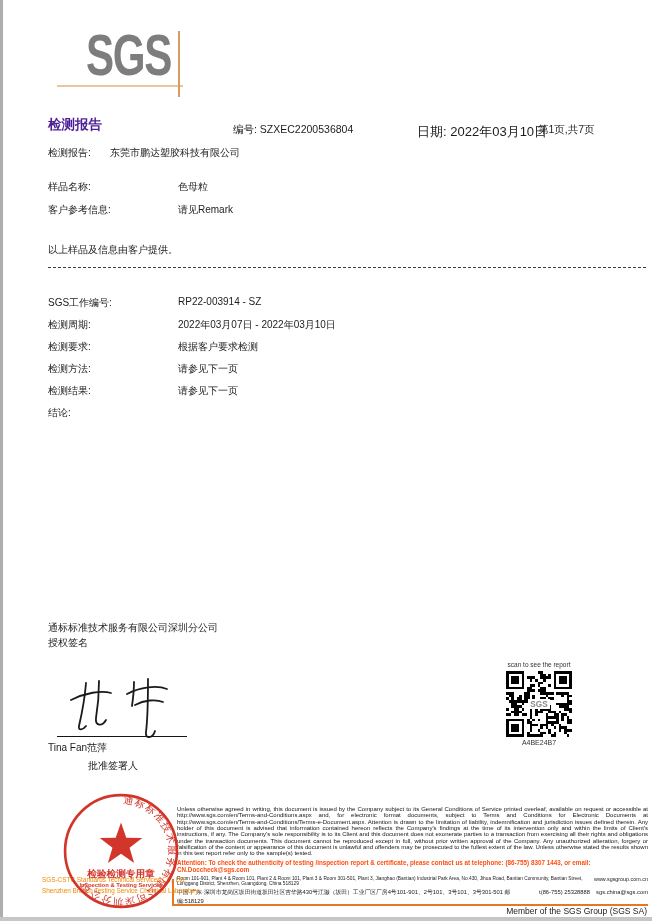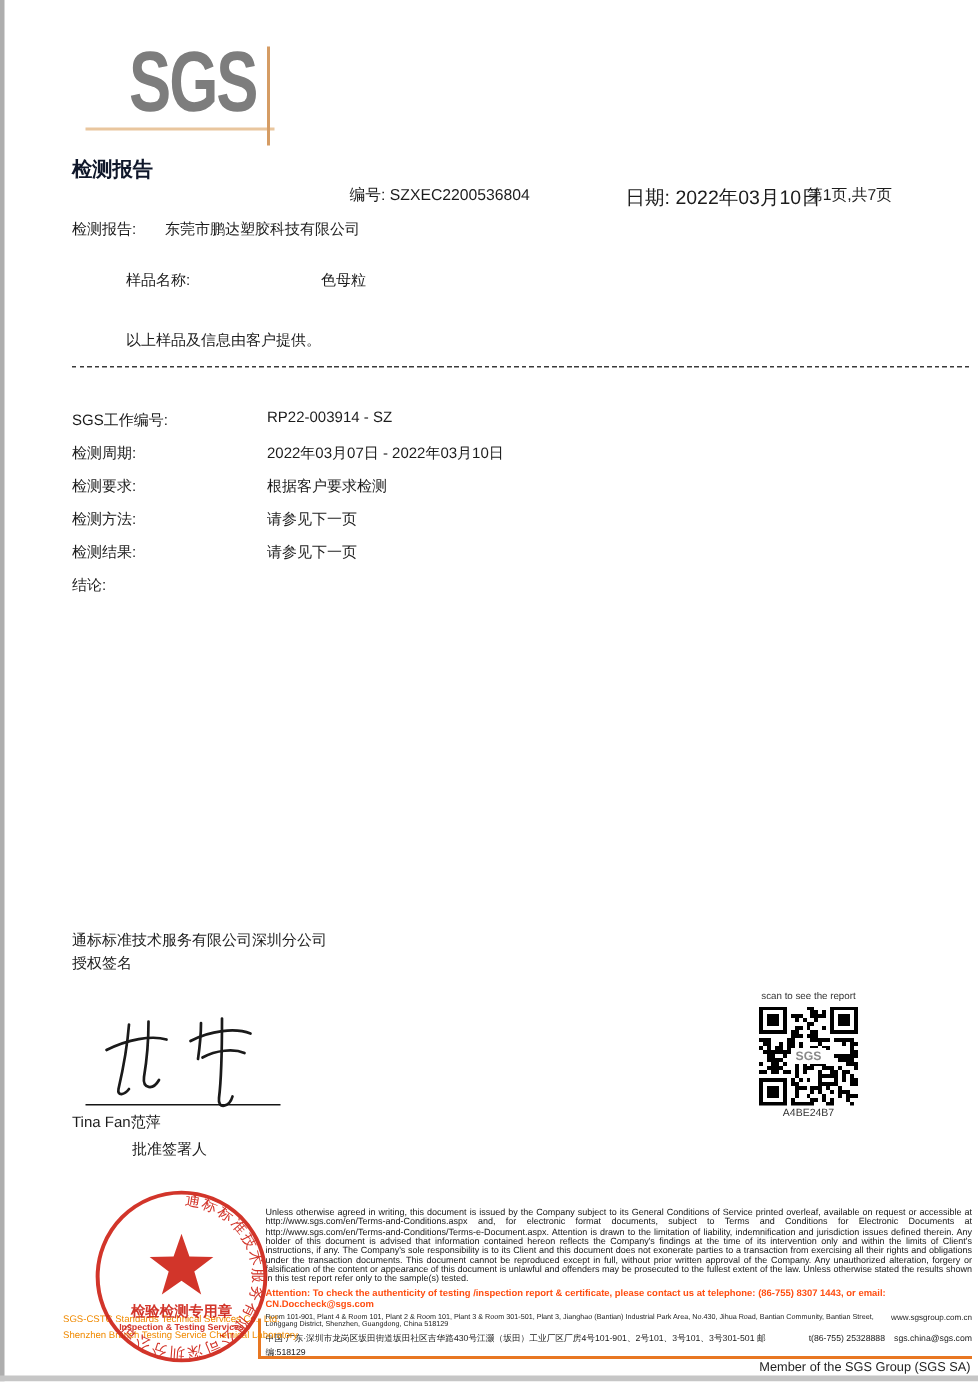--- a/index.html
+++ b/index.html
@@ -10,32 +10,32 @@
   .edge-left { position:absolute; left:0; top:0; width:3px; height:921px; background:#aeaeae; }
   .edge-bottom { position:absolute; left:0; top:917px; width:652px; height:4px; background:#c6c6c6; }
 
   
   .logo-text { position:absolute; left:86px; top:26px; font-size:62px; font-weight:bold; color:#7d7d7d;
                letter-spacing:-2px; transform:scale(0.68,0.92); transform-origin:left top; line-height:64px; }
   .logo-hline { position:absolute; left:57px; top:85px; width:126px; height:2px; background:#e9c69e; }
   .logo-vline { position:absolute; left:178px; top:31px; width:2px; height:66px; background:#d59c64; }
 
   
-  .doc-title { position:absolute; left:48px; top:104px; font-size:13.5px; font-weight:bold; color:#0f172a; }
+  .doc-title { position:absolute; left:48px; top:116px; font-size:13.5px; font-weight:bold; color:#4c1d95; }
   .hdr-no    { position:absolute; left:233px; top:123px; font-size:10.5px; }
   .hdr-date  { position:absolute; left:417px; top:123px; font-size:13px; }
   .hdr-page  { position:absolute; left:538px; top:123px; font-size:10.5px; }
 
   
   .info { position:absolute; left:48px; top:146px; width:600px; font-size:10px; }
   .row { display:flex; align-items:flex-start; }
   .row .lbl { flex:0 0 auto; }
   .g1 .row { height:24px; }
   .g1 .lbl { width:62px; }
-  .g2 { margin-top:10px;margin-left:36px; }
+  .g2 { margin-top:10px; }
   .g2 .row { height:23px; }
   .g2 .lbl, .g3 .lbl { width:130px; }
   .note { margin-top:17px; height:12px; }
   .dashline { margin-top:12px; height:1px;
     background:repeating-linear-gradient(90deg,#3a3a3a 0 3px,transparent 3px 5px); }
   .g3 { margin-top:28px; }
   .g3 .row { height:22px; }
   .row.concl { height:auto; }
   .concl-text { width:334px; line-height:14.8px; }
 
@@ -96,20 +96,24 @@
       <div class="row">
         <span class="lbl">检测报告:</span>
         <span class="val">东莞市鹏达塑胶科技有限公司</span>
       </div>
     </div>
 
     <div class="g2">
       <div class="row">
         <span class="lbl">样品名称:</span>
         <span class="val">色母粒</span>
+      </div>
+      <div class="row">
+        <span class="lbl">客户参考信息:</span>
+        <span class="val">请见Remark</span>
       </div>
       <div class="note">以上样品及信息由客户提供。</div>
     </div>
 
     <div class="dashline"></div>
 
     <div class="g3">
       <div class="row">
         <span class="lbl">SGS工作编号:</span>
         <span class="val">RP22-003914 - SZ</span>

